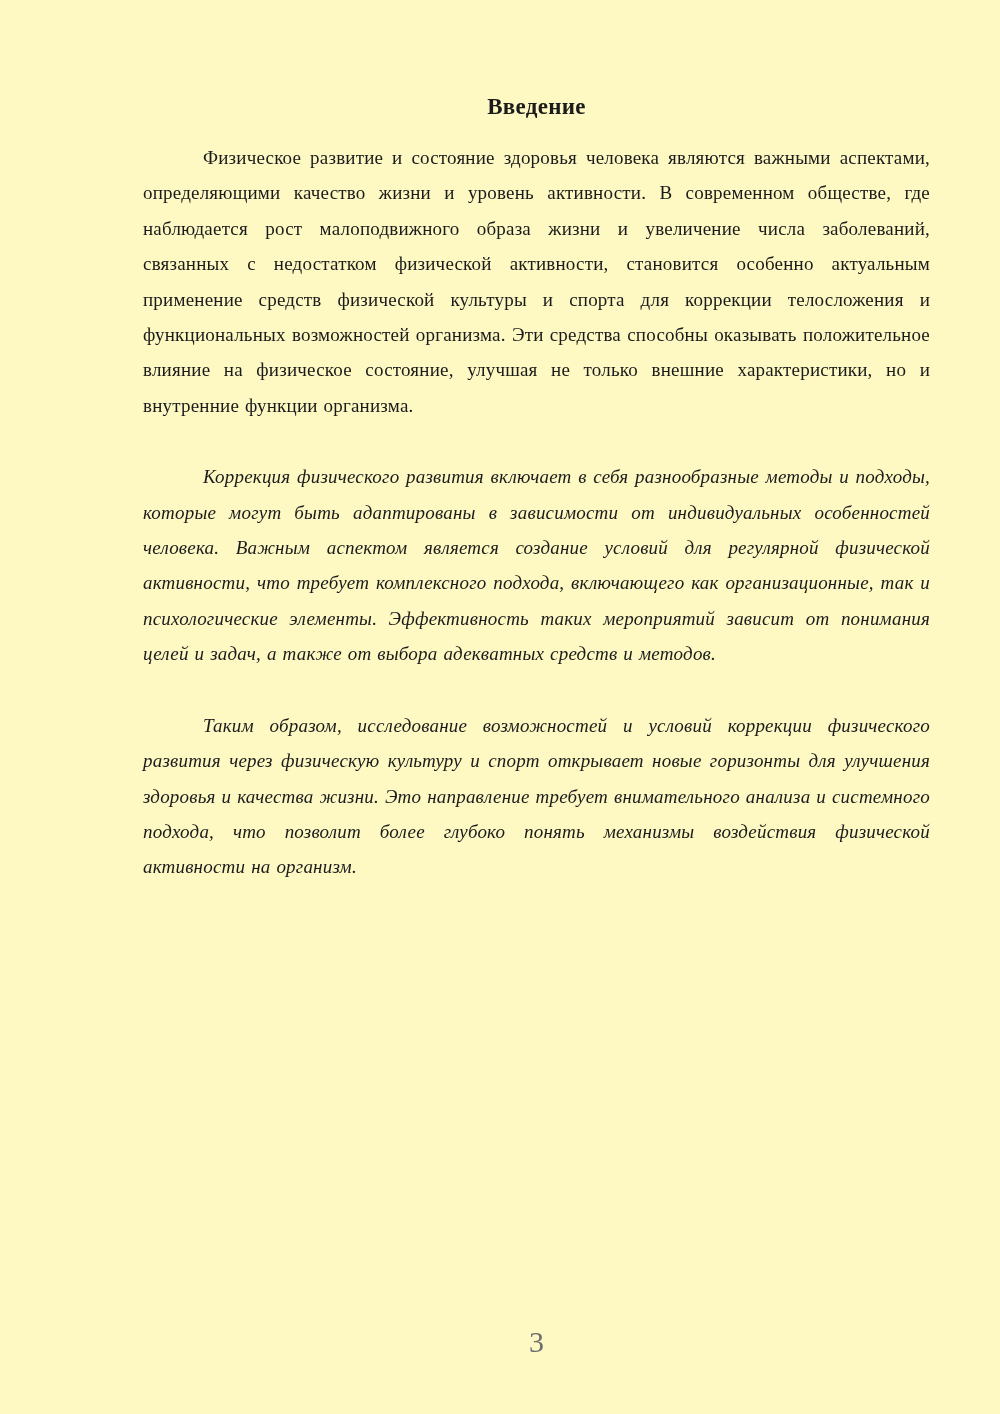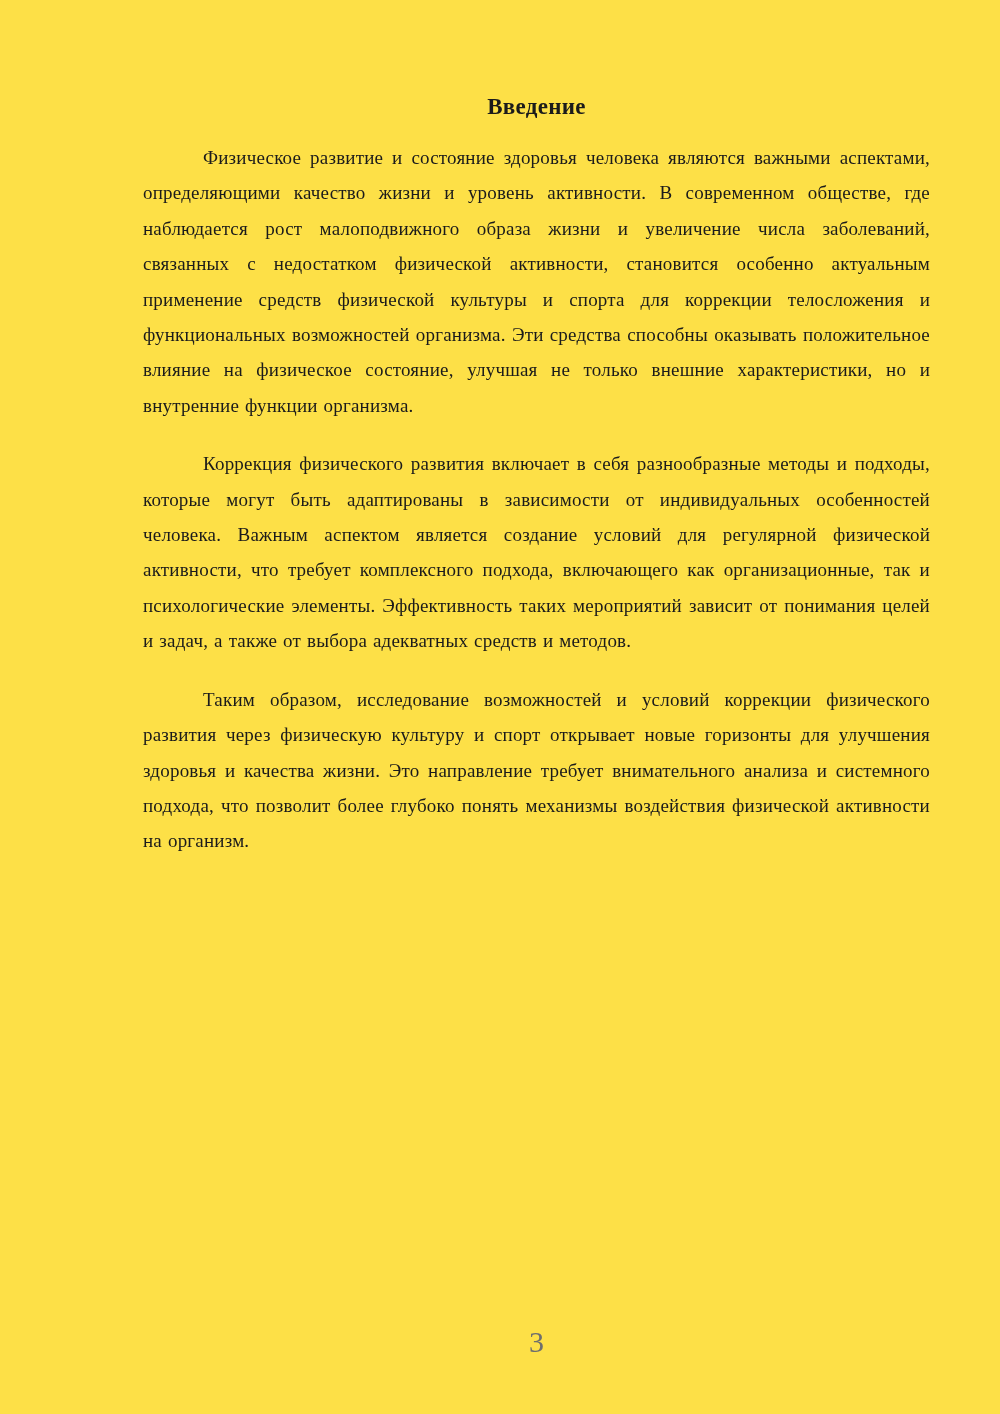--- a/index.html
+++ b/index.html
@@ -5,21 +5,21 @@
 <style>
   html, body {
     margin: 0;
     padding: 0;
     background: #ffffff;
   }
   .page {
     position: relative;
     width: 1000px;
     height: 1414px;
-    background: #fde047;
+    background: #fef9c3;
     overflow: hidden;
     font-family: "Liberation Serif", "DejaVu Serif", serif;
     color: #1b1b1b;
     box-sizing: border-box;
   }
   .content {
     position: absolute;
     top: 0;
     left: 143px;
     width: 787px;
@@ -37,21 +37,22 @@
     margin: 0;
     margin-top: 18px;
     font-size: 19px;
     line-height: 35.4px;
     text-align: justify;
     text-indent: 60px;
     letter-spacing: 0.2px;
     word-spacing: 1px;
   }
   .body-para + .body-para {
-    margin-top: 23px;
+    margin-top: 36px;
+    font-style: italic;
   }
   .page-number {
     position: absolute;
     top: 1326px;
     left: 143px;
     width: 787px;
     text-align: center;
     font-size: 30px;
     line-height: 32px;
     color: #6e6e6e;

